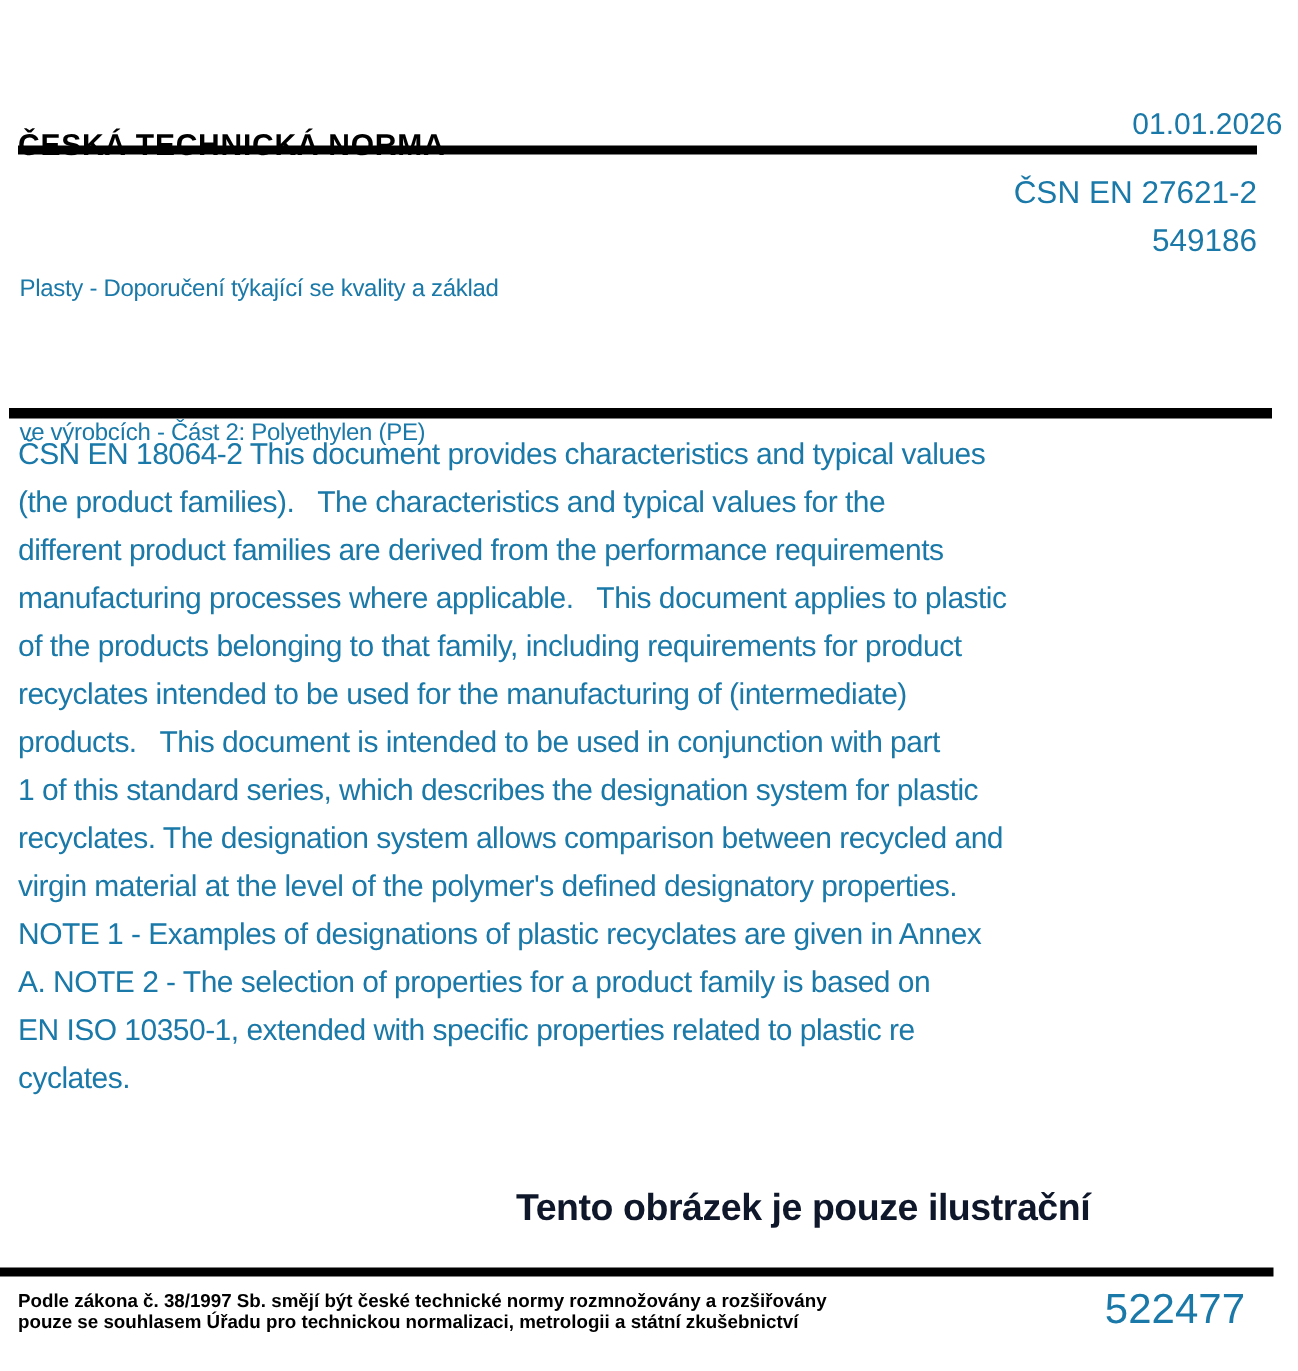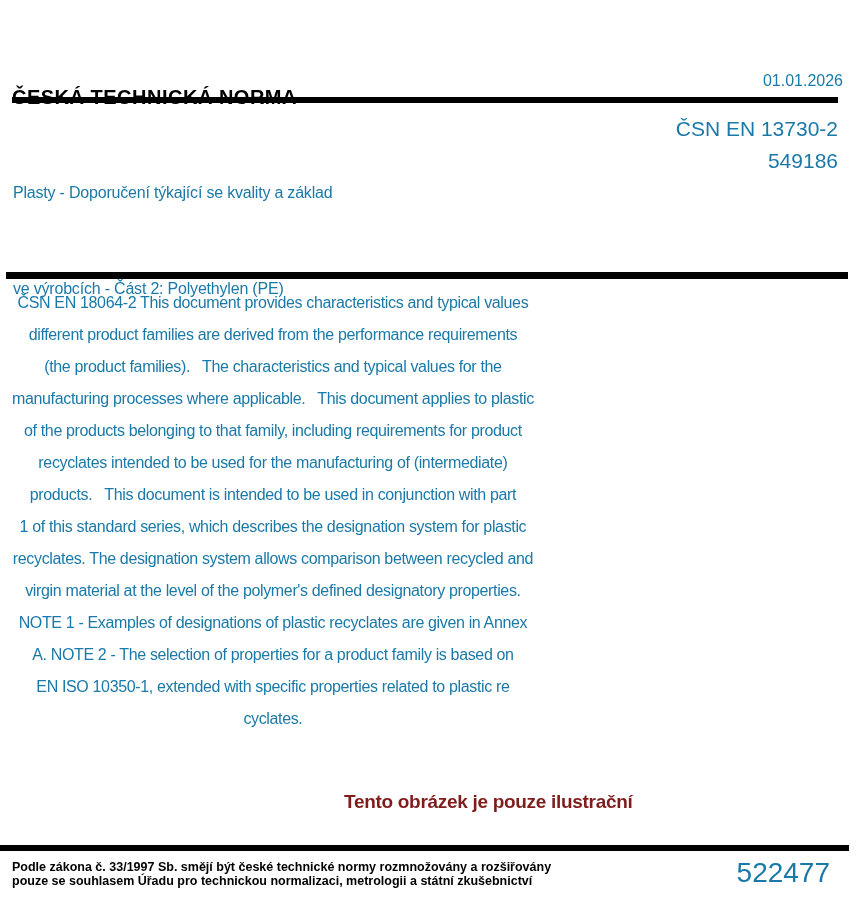--- a/index.html
+++ b/index.html
@@ -16,43 +16,42 @@
   .rule-header { left: 12px; top: 97px;  width: 826px; height: 6px; }
   .rule-mid    { left: 6px;  top: 272px; width: 842px; height: 7px; }
   .rule-footer { left: 0px;  top: 845px; width: 849px; height: 6px; }
 
   .org {
     position: absolute; left: 12px; top: 86px;
     font-size: 20px; font-weight: bold; color: #000000;
     letter-spacing: 0.5px; white-space: nowrap;
   }
   .date {
-    position: absolute; right: 22px; top: 72px;
-    font-size: 16px; color: var(--accent); white-space: nowrap;
+    position: absolute; right: 10px; top: 72px;
+    font-size: 20px; color: var(--accent); white-space: nowrap;
   }
   .title-lines {
     position: absolute; left: 13px; top: 113px;
     font-size: 16px; line-height: 32px; letter-spacing: -0.2px;
     color: var(--accent); white-space: pre;
   }
   .id-col {
     position: absolute; right: 27px; top: 113px;
     font-size: 21px; line-height: 32px; text-align: right;
     color: var(--accent); white-space: nowrap;
   }
   .abstract {
     position: absolute; left: 12px; top: 287px;
-    font-size: 16px; line-height: 32px; letter-spacing: -0.35px;
+    font-size: 20px; line-height: 32px; letter-spacing: -0.35px;
     color: var(--accent);
-    text-align: center;
   }
   .abstract div { white-space: pre; }
   .note {
     position: absolute; left: 344px; top: 791px;
-    font-size: 19px; font-weight: bold; color: #7f1d1d;
+    font-size: 25px; font-weight: bold; color: #0f172a;
     letter-spacing: -0.3px; white-space: nowrap;
   }
   .legal {
     position: absolute; left: 12px; top: 860px;
     font-size: 12.5px; font-weight: bold; line-height: 14px;
     color: #000000;
   }
   .legal div { white-space: pre; }
   .order-num {
     position: absolute; right: 35px; top: 857px;
@@ -69,47 +68,47 @@
   <div class="date">01.01.2026</div>
 
   <div class="rule rule-header"></div>
 
   <div class="title-lines">
     <div>Plasty - Doporučení týkající se kvality a základ</div>
     <div>ve výrobcích - Část 2: Polyethylen (PE)</div>
   </div>
 
   <div class="id-col">
-    <div>ČSN EN 13730-2</div>
+    <div>ČSN EN 27621-2</div>
     <div>549186</div>
   </div>
 
   <div class="rule rule-mid"></div>
 
   <div class="abstract">
     <div>ČSN EN 18064-2 This document provides characteristics and typical values</div>
+    <div>(the product families).   The characteristics and typical values for the</div>
     <div>different product families are derived from the performance requirements</div>
-    <div>(the product families).   The characteristics and typical values for the</div>
     <div>manufacturing processes where applicable.   This document applies to plastic</div>
     <div>of the products belonging to that family, including requirements for product</div>
     <div>recyclates intended to be used for the manufacturing of (intermediate)</div>
     <div>products.   This document is intended to be used in conjunction with part</div>
     <div>1 of this standard series, which describes the designation system for plastic</div>
     <div>recyclates. The designation system allows comparison between recycled and</div>
     <div>virgin material at the level of the polymer's defined designatory properties.</div>
     <div>NOTE 1 - Examples of designations of plastic recyclates are given in Annex</div>
     <div>A. NOTE 2 - The selection of properties for a product family is based on</div>
     <div>EN ISO 10350-1, extended with specific properties related to plastic re</div>
     <div>cyclates.</div>
   </div>
 
   <div class="note">Tento obrázek je pouze ilustrační</div>
 
   <div class="rule rule-footer"></div>
 
   <div class="legal">
-    <div>Podle zákona č. 33/1997 Sb. smějí být české technické normy rozmnožovány a rozšiřovány</div>
+    <div>Podle zákona č. 38/1997 Sb. smějí být české technické normy rozmnožovány a rozšiřovány</div>
     <div>pouze se souhlasem Úřadu pro technickou normalizaci, metrologii a státní zkušebnictví</div>
   </div>
 
   <div class="order-num">522477</div>
 
 </div>
 
 </body></html>

